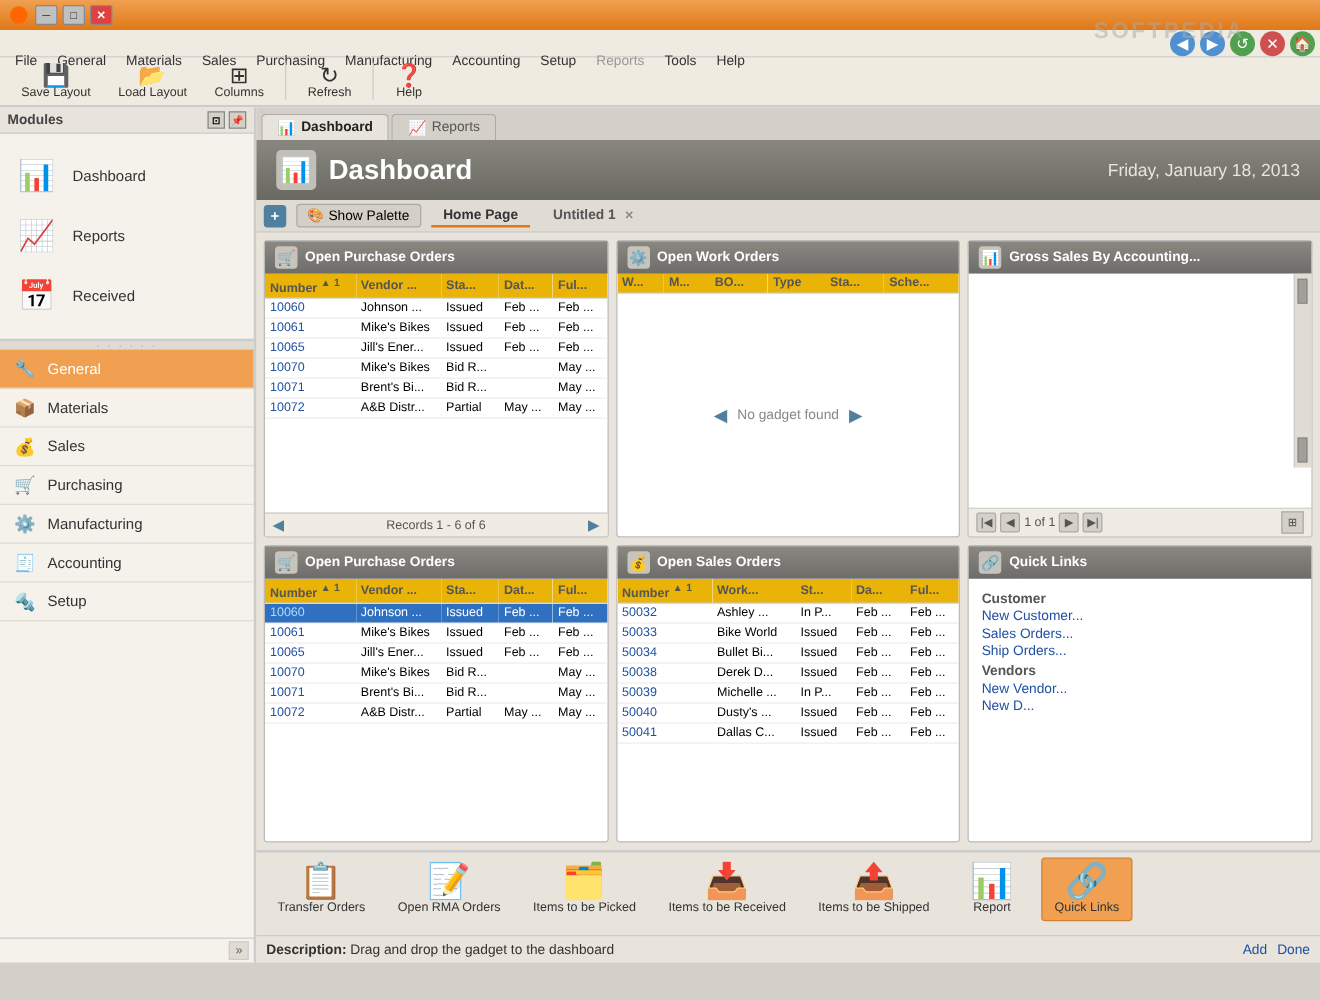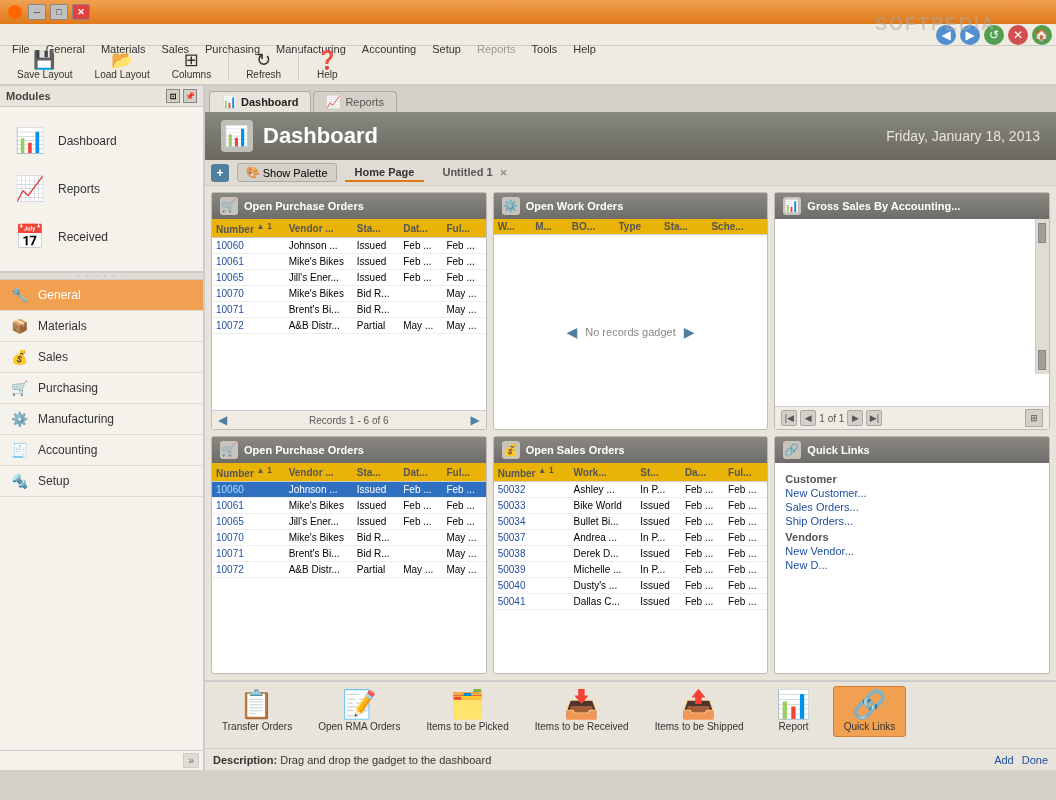--- a/index.html
+++ b/index.html
@@ -754,21 +754,21 @@
                 <th>BO...</th>
                 <th>Type</th>
                 <th>Sta...</th>
                 <th>Sche...</th>
               </tr>
             </thead>
             <tbody></tbody>
           </table>
           <div class="wo-no-records">
             <span style="color:#5080a0;cursor:pointer;font-size:14px;">◀</span>
-            <span>No records gadget</span>
+            <span>No gadget found</span>
             <span style="color:#5080a0;cursor:pointer;font-size:14px;">▶</span>
           </div>
         </div>
       </div>
 
       <div class="gadget">
         <div class="gadget-header">
           <div class="gadget-header-icon">📊</div>
           <span class="gadget-title">Gross Sales By Accounting...</span>
         </div>
@@ -888,27 +888,20 @@
                   <td>Feb ...</td>
                 </tr>
               <tr>
                   <td><a>50034</a></td>
                   <td>Bullet Bi...</td>
                   <td>Issued</td>
                   <td>Feb ...</td>
                   <td>Feb ...</td>
                 </tr>
               <tr>
-                  <td><a>50037</a></td>
-                  <td>Andrea ...</td>
-                  <td>In P...</td>
-                  <td>Feb ...</td>
-                  <td>Feb ...</td>
-                </tr>
-              <tr>
                   <td><a>50038</a></td>
                   <td>Derek D...</td>
                   <td>Issued</td>
                   <td>Feb ...</td>
                   <td>Feb ...</td>
                 </tr>
               <tr>
                   <td><a>50039</a></td>
                   <td>Michelle ...</td>
                   <td>In P...</td>

